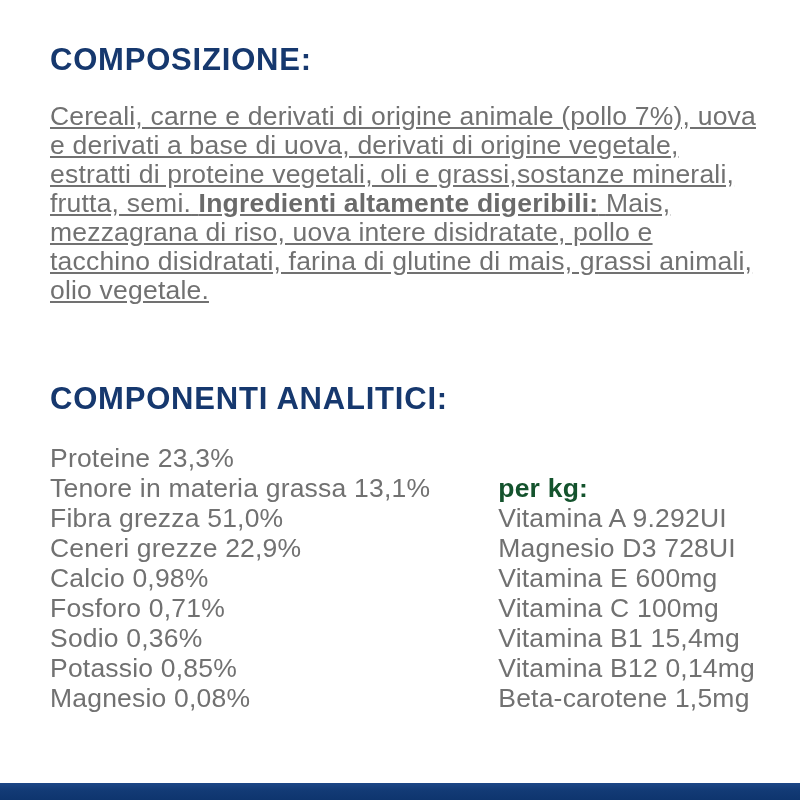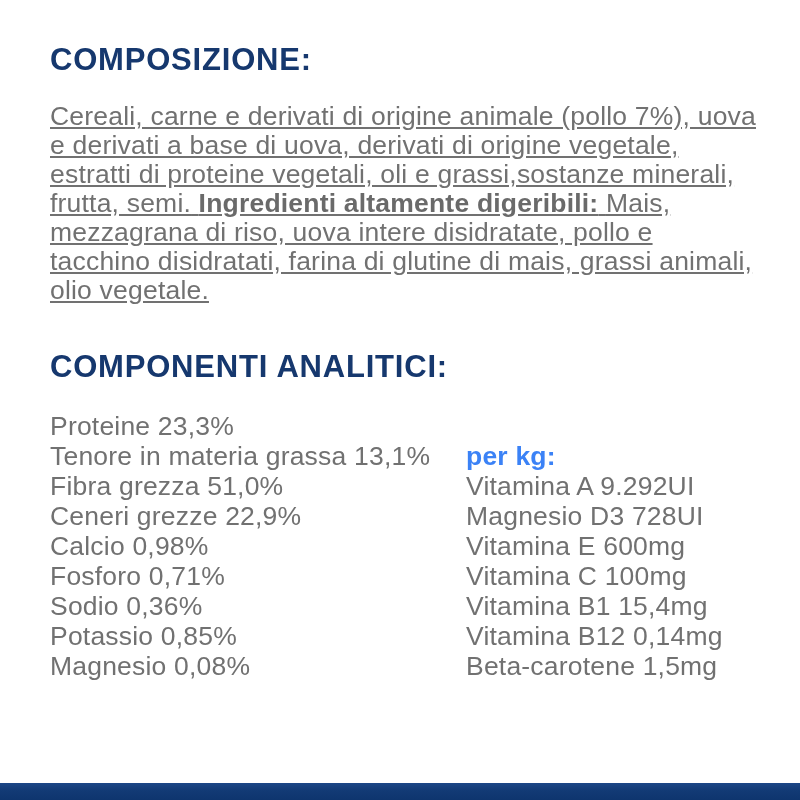--- a/index.html
+++ b/index.html
@@ -28,38 +28,39 @@
     color: #717171;
     font-size: 26.5px;
     line-height: 29px;
     letter-spacing: 0.2px;
     text-decoration: underline;
   }
   .body-text strong {
     color: #6a6a6a;
     font-weight: bold;
   }
-  .analytics-section { margin-top: 44px; }
+  .analytics-section { margin-top: 76px; }
   .analytics-section .section-heading { margin-bottom: 26px; }
   .analytics-columns {
     display: flex;
     align-items: flex-start;
+    justify-content: space-between;
   }
   .analytics-col-left { width: 416px; flex: 0 0 auto; }
   .analytics-col-right { margin-top: 30px; }
   .analytic-line {
     color: #717171;
     font-size: 26.5px;
     line-height: 30px;
     letter-spacing: 0.2px;
     white-space: nowrap;
   }
   .per-kg {
     font-weight: bold;
-    color: #3b82f6;
+    color: #14532d;
   }
   .bottom-bar {
     position: absolute;
     left: 0;
     bottom: 0;
     width: 100%;
     height: 17px;
     background: linear-gradient(180deg, #1d4787 0%, #123a75 45%, #0e356e 100%);
   }
 </style>

